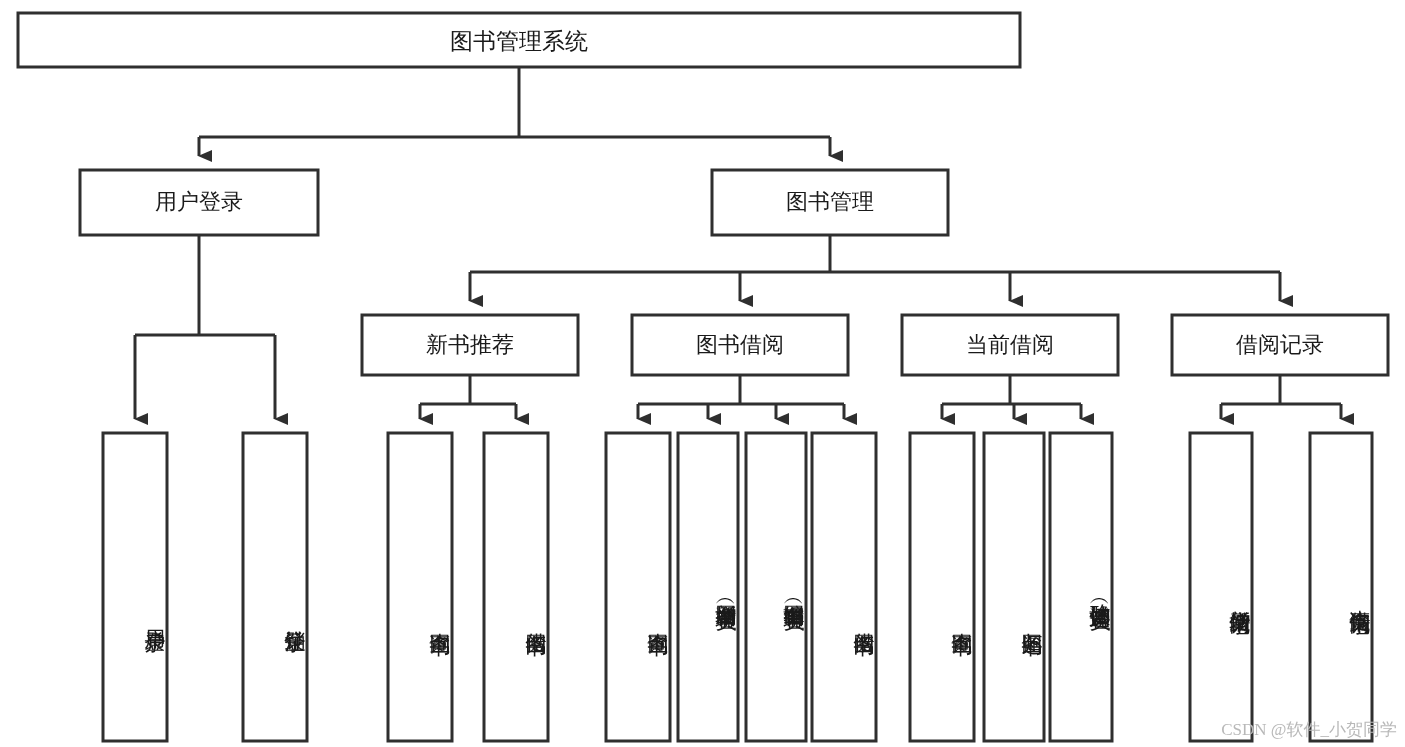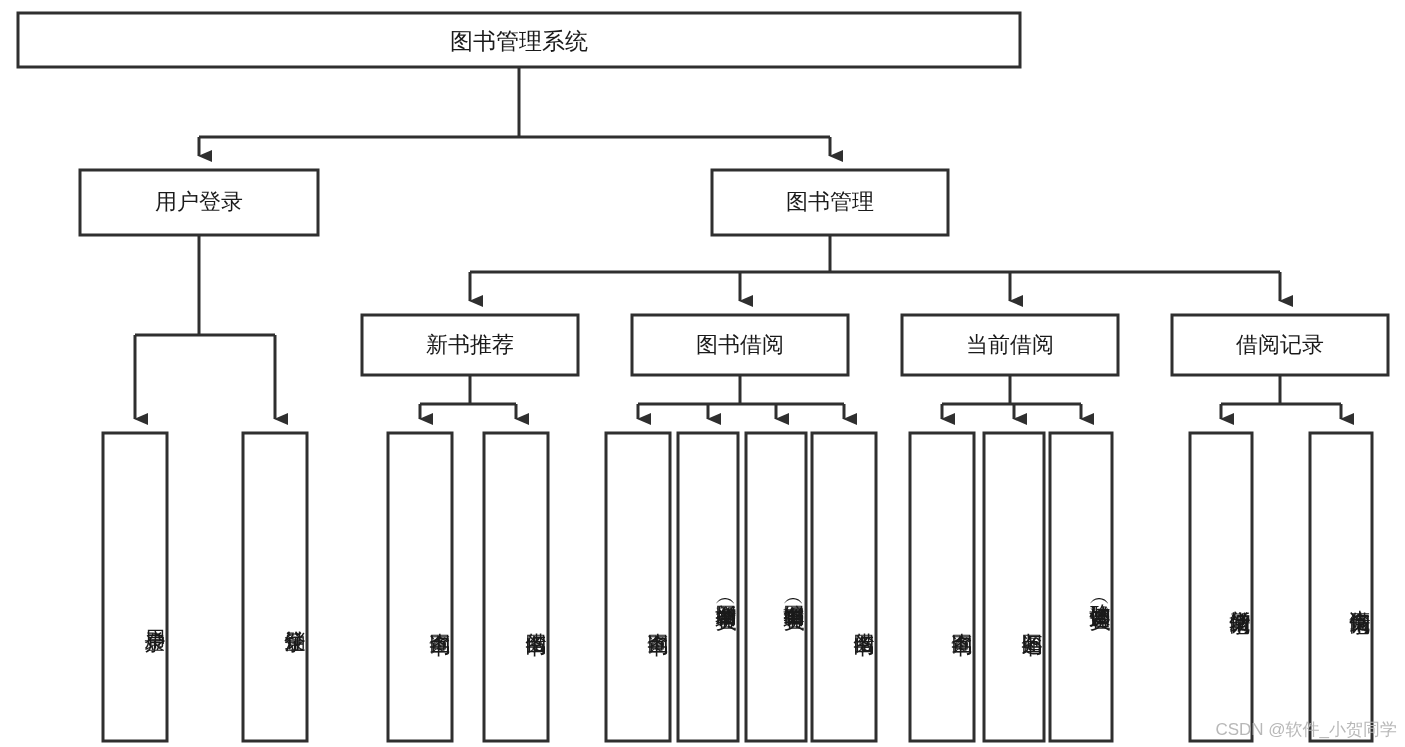--- a/index.html
+++ b/index.html
@@ -65,21 +65,21 @@
     letter-spacing: 1px;
     white-space: nowrap;
     pointer-events: none;
   }
   .watermark {
     position: absolute;
     right: 8px;
     bottom: 6px;
     font-size: 17px;
     color: #b8b8b8;
-    font-family: Liberation Sans, sans-serif;
+    font-family: Liberation Serif, serif;
     white-space: nowrap;
   }
 </style>
 </head>
 <body>
 
 <div id="diagram-root">
 
   <svg class="tree" viewBox="0 0 1405 747">
     <defs>

